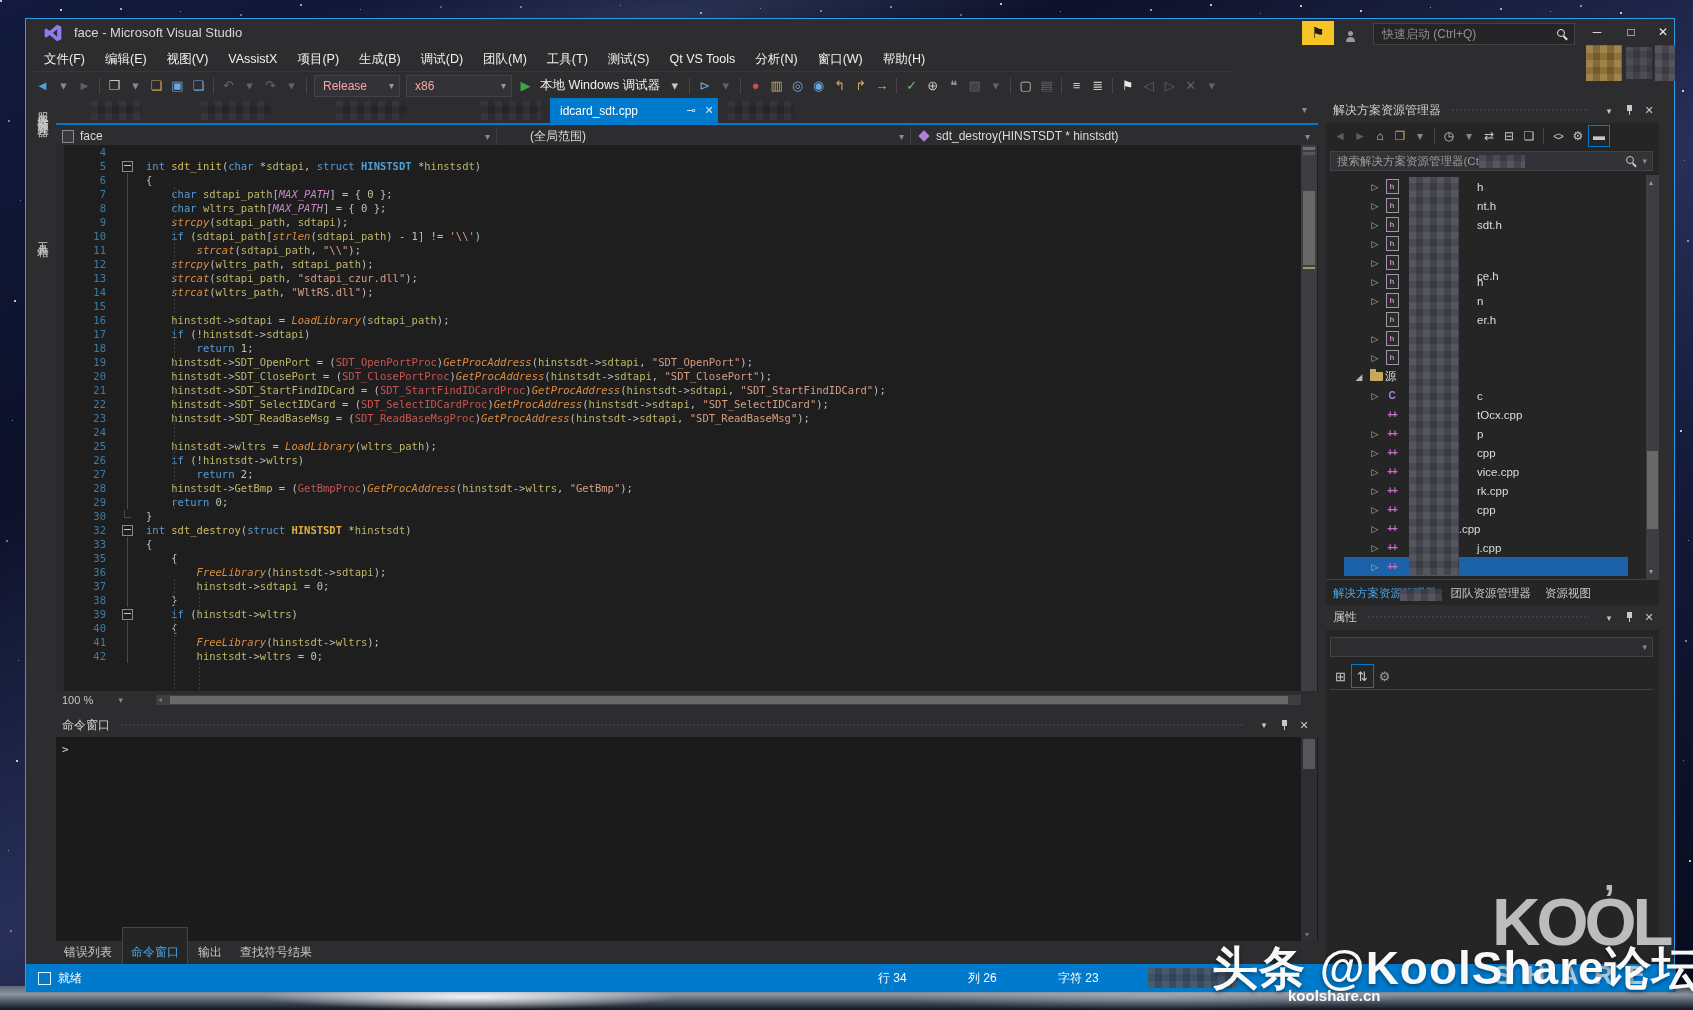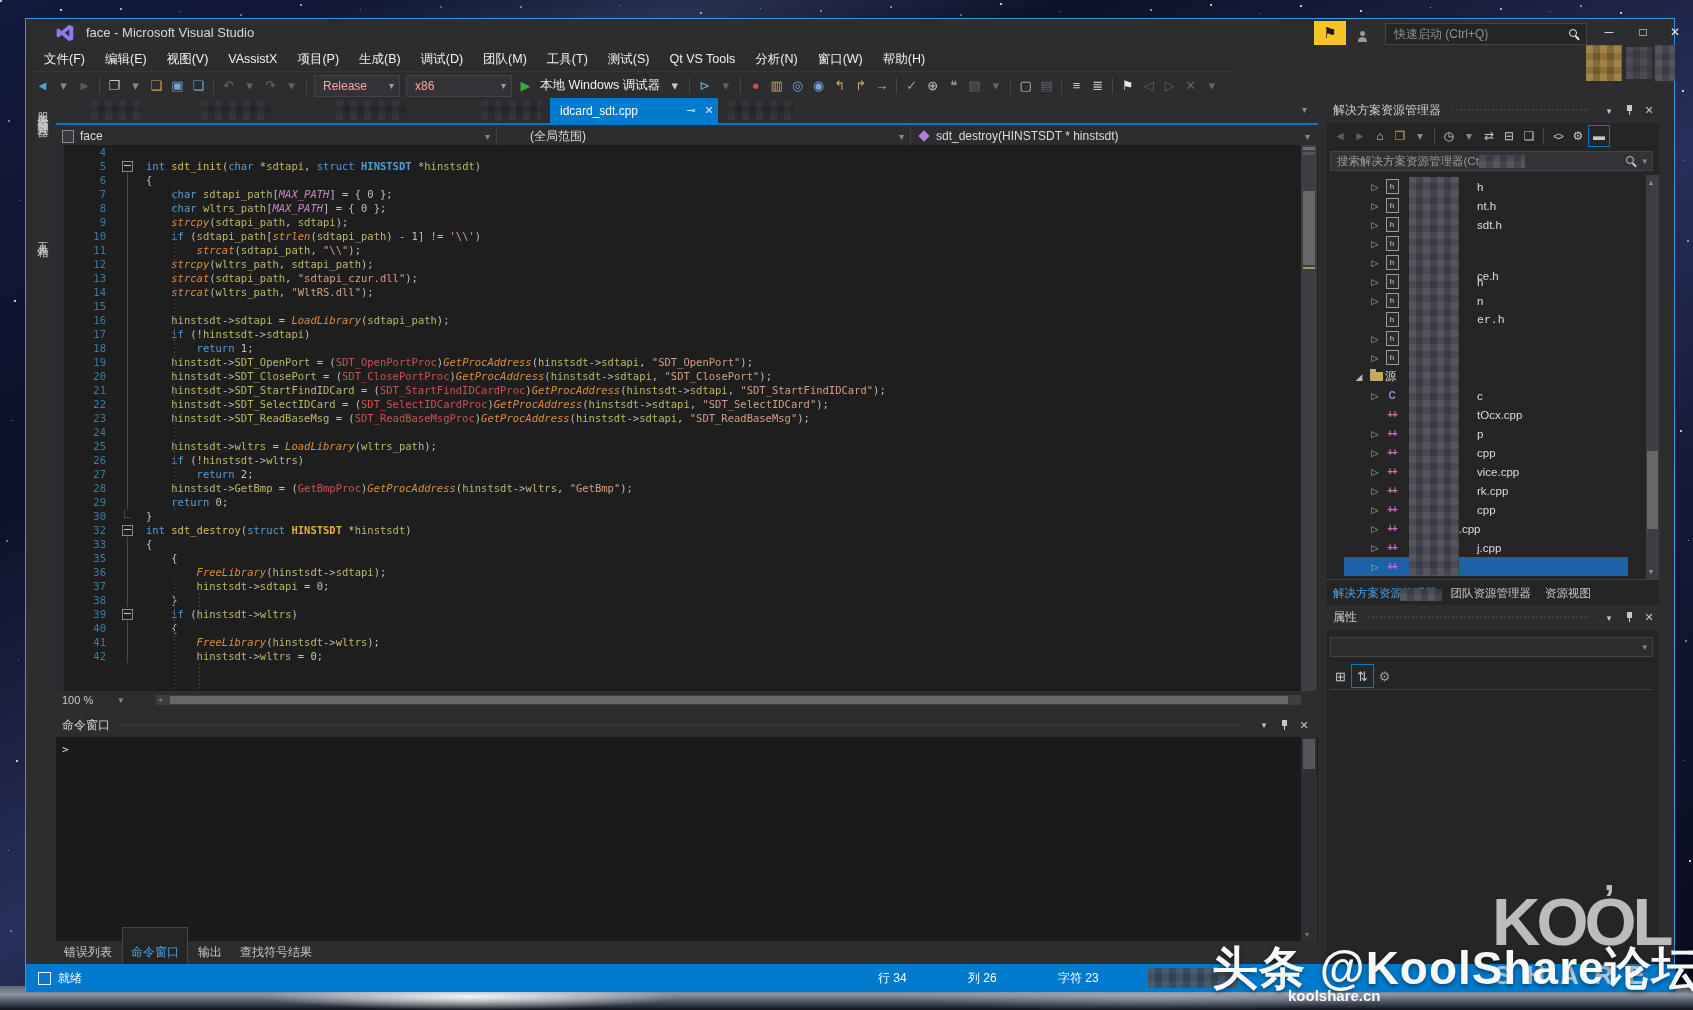--- a/index.html
+++ b/index.html
@@ -24,21 +24,21 @@
     background:linear-gradient(180deg,#5d6673 0%,#8b94a2 35%,#3a4250 75%,#10141d 100%);}
   #waves .wglow1{position:absolute;left:260px;top:0;width:420px;height:24px;background:radial-gradient(ellipse at 50% 45%,rgba(255,255,255,.9),rgba(255,255,255,0) 70%);}
   #waves .wglow2{position:absolute;left:900px;top:0;width:500px;height:24px;background:radial-gradient(ellipse at 50% 45%,rgba(200,210,220,.35),rgba(255,255,255,0) 70%);}
   
   .cz{background-image:repeating-linear-gradient(90deg,#85858d 0 7px,#6a6a72 7px 14px),repeating-linear-gradient(0deg,#8e8e96cc 0 7px,#70707acc 7px 14px);background-blend-mode:multiply;}
   .cz-dark{filter:brightness(.62);}
   .cz-tan{background-image:repeating-linear-gradient(90deg,#c3ac78 0 7px,#9d8a5c 7px 14px),repeating-linear-gradient(0deg,#c8b383cc 0 7px,#a6925fcc 7px 14px);background-blend-mode:multiply;}
   
   #vswin{position:absolute;left:25px;top:18px;width:1650px;height:973px;background:#2d2d30;border:1px solid #2e9be6;box-sizing:border-box;}
   .ttxt{color:#d8d8d8;font-size:13px;}
-  #titlebar{position:absolute;left:16px;top:0;width:100%;height:28px;}
+  #titlebar{position:absolute;left:4px;top:0;width:100%;height:28px;}
   #menubar{position:absolute;left:8px;top:28px;height:24px;display:flex;align-items:center;}
   .menu-item{color:#f1f1f1;font-size:12.5px;padding:0 10px;line-height:24px;}
   #toolbar{position:absolute;left:6px;top:52px;height:27px;display:flex;align-items:center;border-top:1px solid #37373b;width:1200px;}
   .gi{display:inline-flex;align-items:center;justify-content:center;width:21px;height:22px;font-size:13px;}
   .tbsep{width:1px;height:16px;background:#46464a;margin:0 4px;}
   .tb-combo{height:20px;background:#333337;border:1px solid #434346;display:inline-flex;align-items:center;margin:0 3px;}
   .tb-combo .lbl{color:#fca5a5;font-size:12px;padding:0 8px;flex:1;}
   .tb-combo .dd{color:#999;font-size:10px;padding-right:5px;}
   .tb-label{color:#f1f1f1;font-size:12.5px;padding:0 4px;}
   
@@ -457,21 +457,21 @@
             <span class="fi" style="position: relative;">
               <span class="fi-h">h</span>
             </span>
             <span class="suf" style="position: relative; margin-left: 76px;">n</span>
           </div>
           <div class="trow" style="top: 135px; padding-left: 41px;">
             <span class="ar" style="position: relative;"></span>
             <span class="fi" style="position: relative;">
               <span class="fi-h">h</span>
             </span>
-            <span class="suf" style="position: relative; margin-left: 76px; font-family: Liberation Mono, monospace;">er.h</span>
+            <span class="suf" style="position: relative; margin-left: 76px;">er.h</span>
           </div>
           <div class="trow" style="top: 154px; padding-left: 41px;">
             <span class="ar" style="position: relative;">▷</span>
             <span class="fi" style="position: relative;">
               <span class="fi-h">h</span>
             </span>
             <span class="suf" style="position: relative; margin-left: 76px;"></span>
           </div>
           <div class="trow" style="top: 173px; padding-left: 41px;">
             <span class="ar" style="position: relative;">▷</span>

